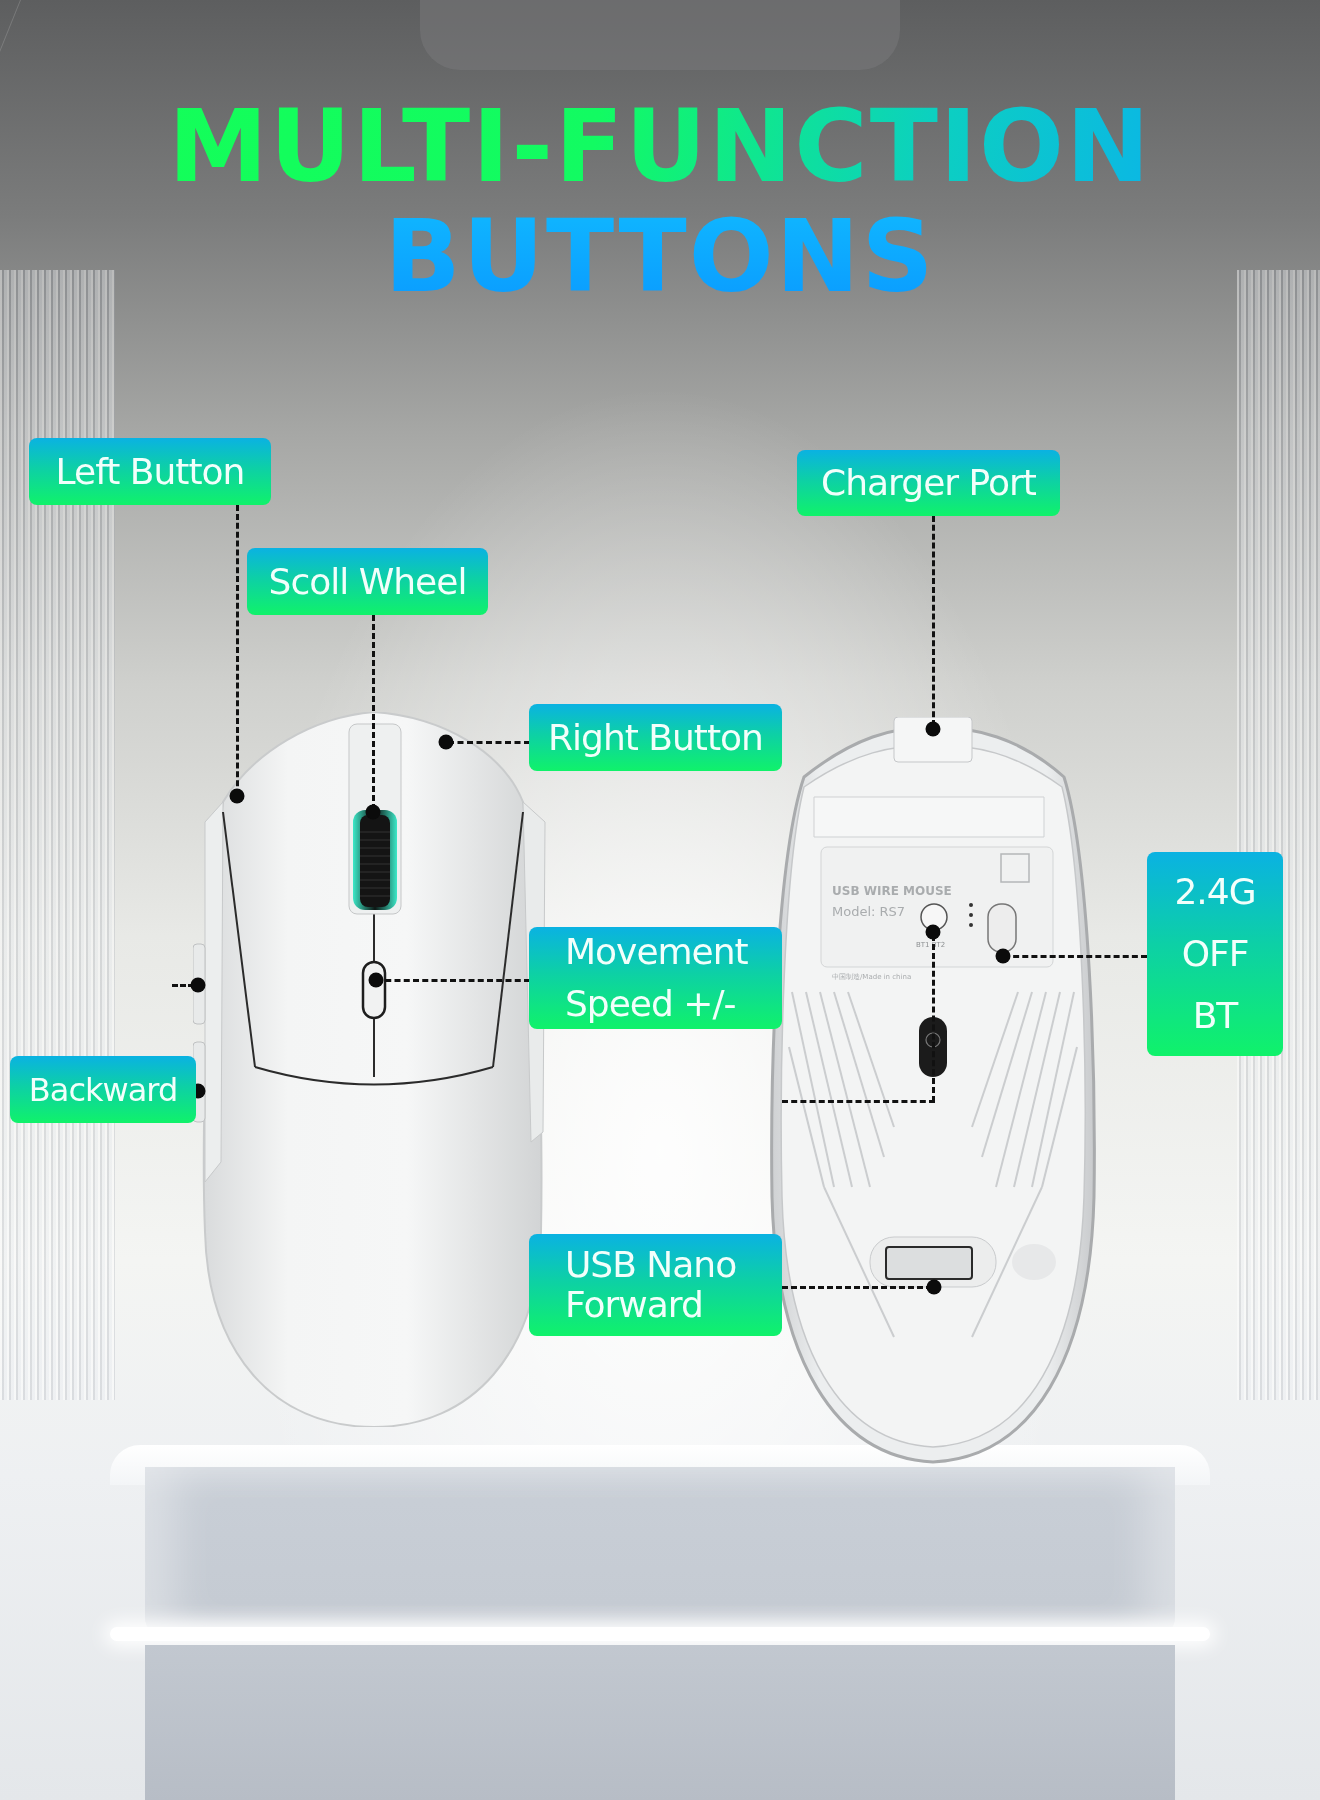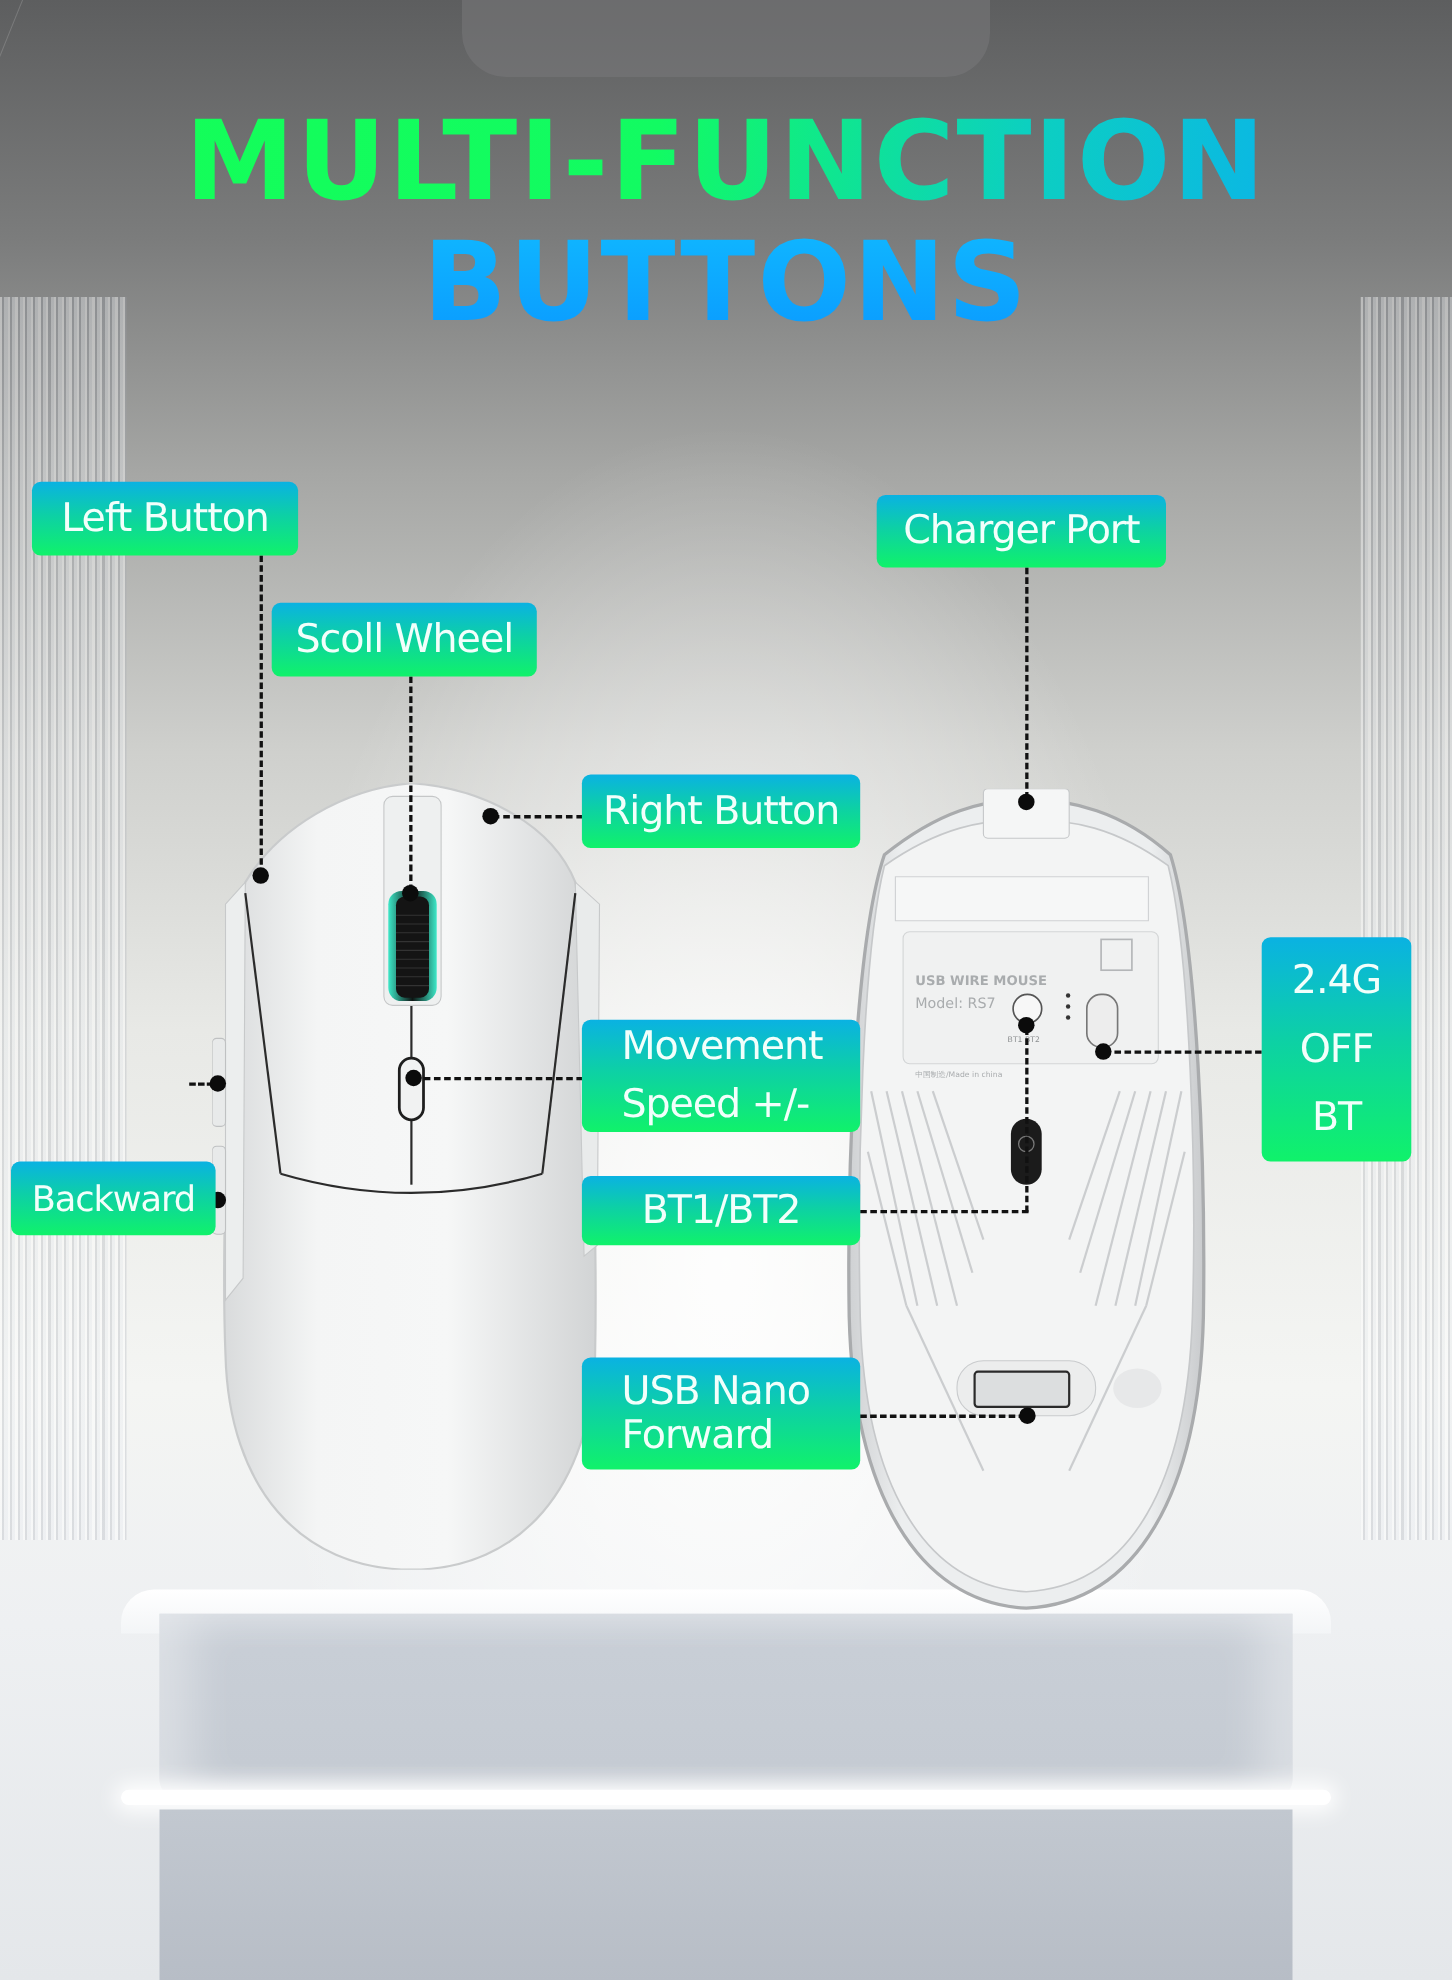--- a/index.html
+++ b/index.html
@@ -222,23 +222,20 @@
   <div class="lbl" style="left:797px; top:450px; width:263px; height:66px;">
     <span>Charger Port</span>
   </div>
   <div class="lbl" style="left:10px; top:1056px; width:186px; height:67px; font-size:32px;">
     <span>Backward</span>
   </div>
   <div class="lbl multi" style="left:529px; top:927px; width:253px; height:102px;gap:12px;">
     <span>Movement</span>
     <span>Speed +/-</span>
   </div>
-  <div class="lbl" style="left:529px; top:1069px; width:253px; height:63px;">
-    <span>BT1/BT2</span>
-  </div>
   <div class="lbl multi" style="left:529px; top:1234px; width:253px; height:102px;">
     <span>USB Nano</span>
     <span>Forward</span>
   </div>
   <div class="lbl stack" style="left:1147px; top:852px; width:136px; height:204px;">
     <span>2.4G</span>
     <span>OFF</span>
     <span>BT</span>
   </div>
 </div>

